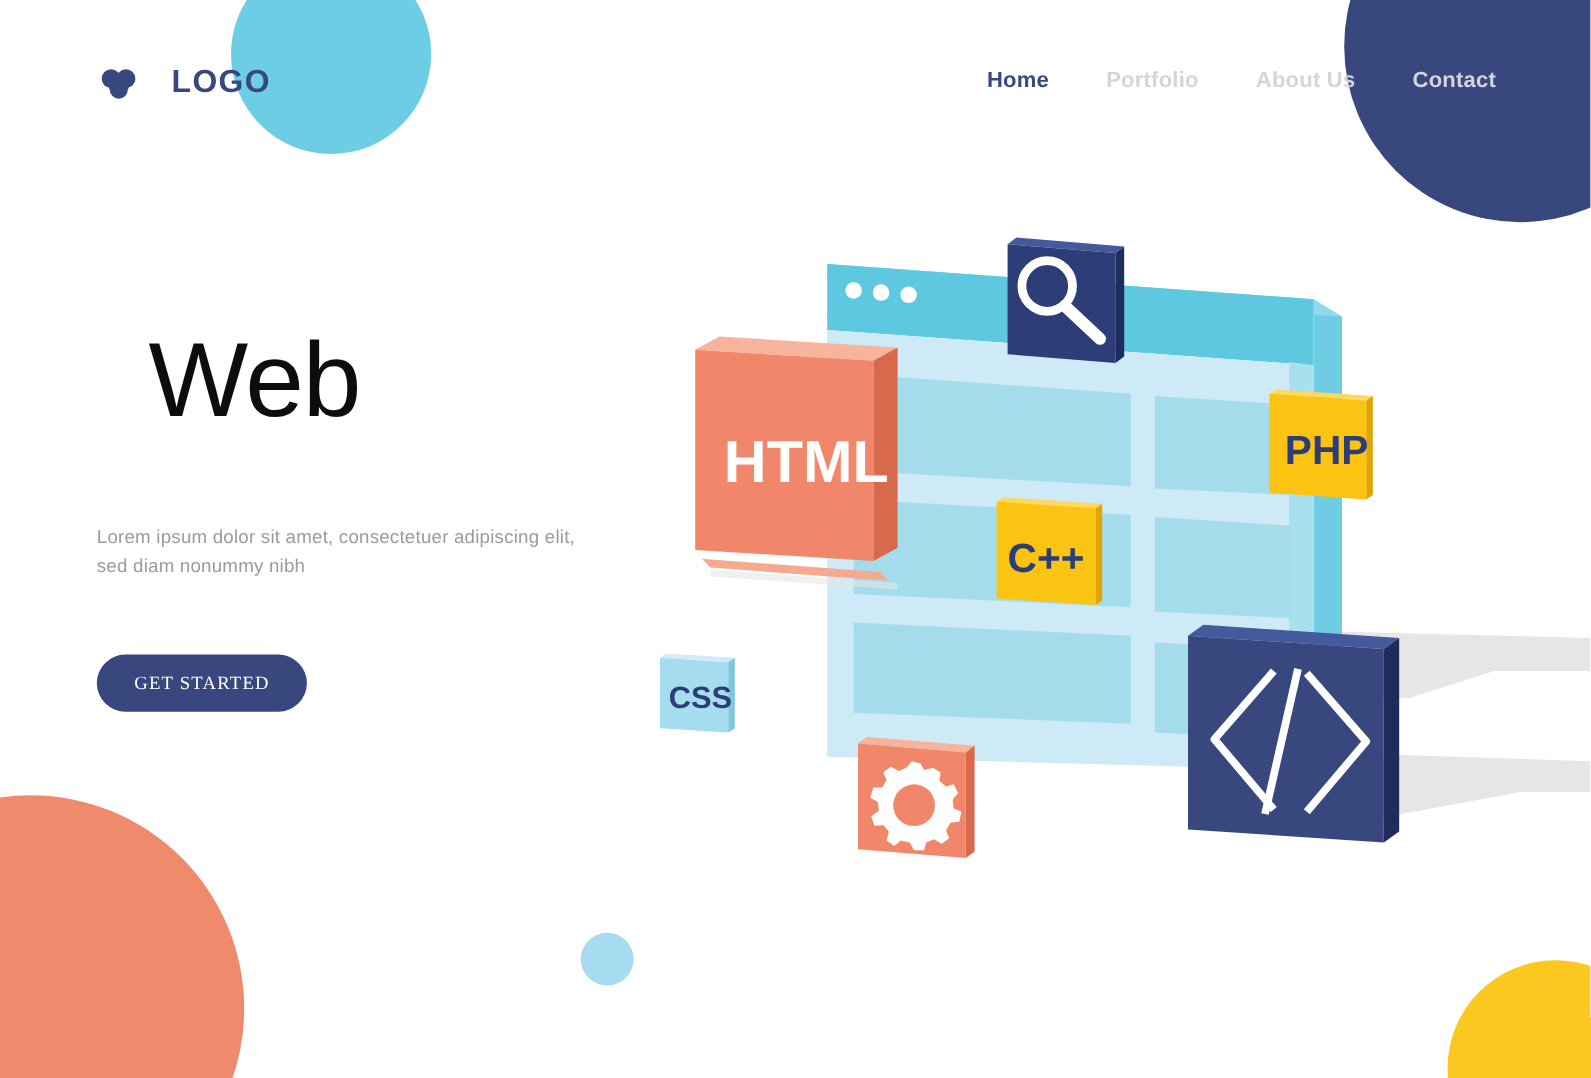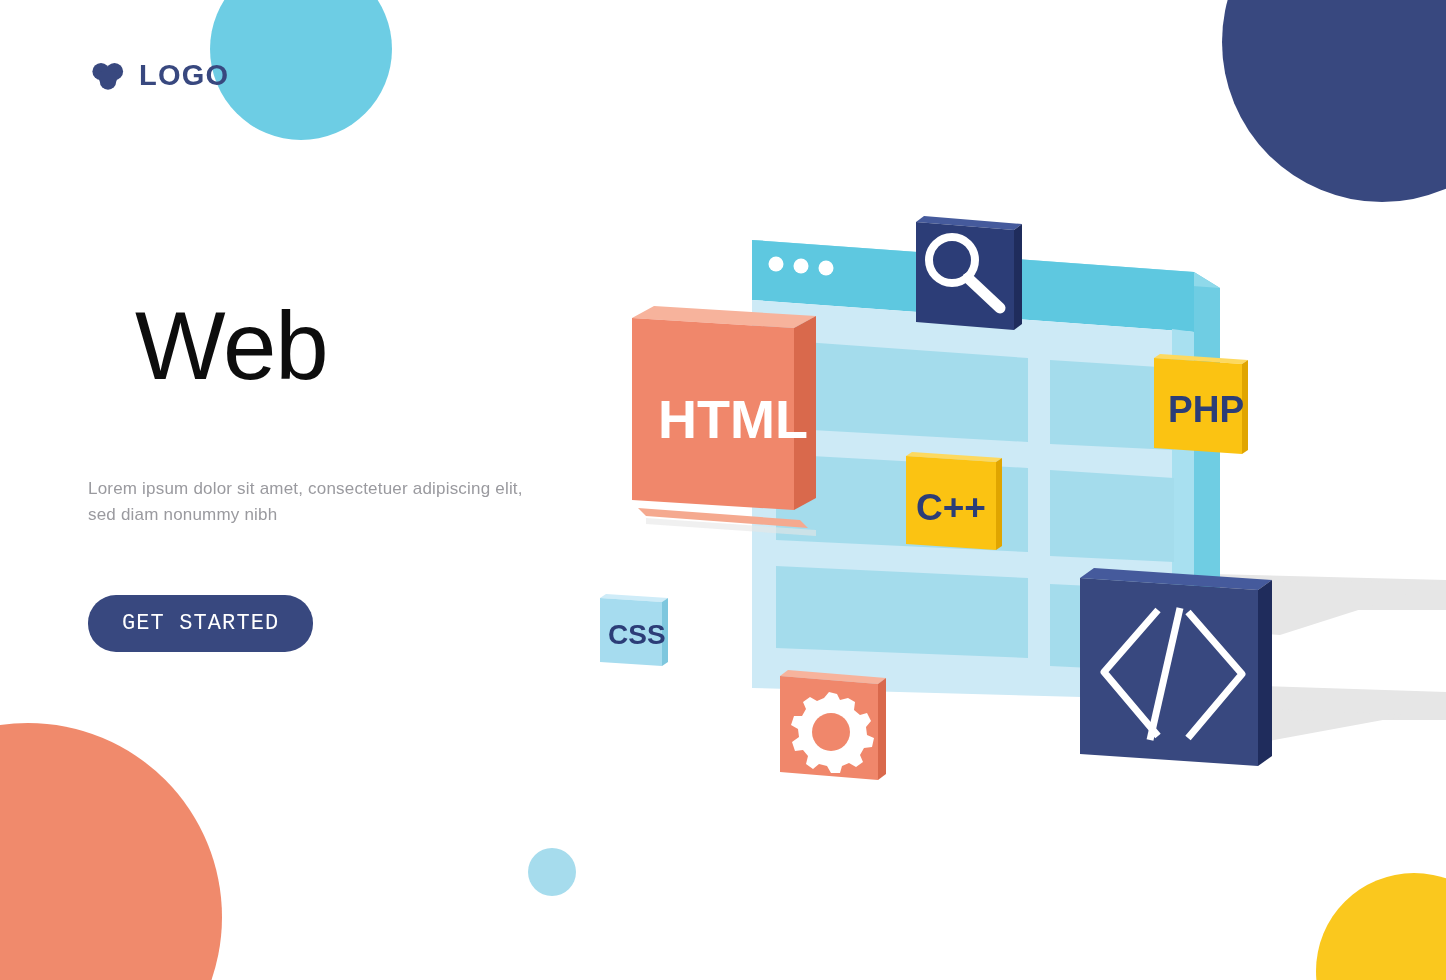--- a/index.html
+++ b/index.html
@@ -14,42 +14,42 @@
   
   .blob { position:absolute; border-radius:50%; }
   .blob-teal-top   { left:210px;  top:-42px;  width:182px; height:182px; background:#6dcde4; }
   .blob-navy-tr    { right:-96px; top:-118px; width:320px; height:320px; background:#38487f; }
   .blob-salmon-bl  { left:-166px; top:723px;  width:388px; height:388px; background:#f08a6c; }
   .blob-yellow-br  { right:-66px; top:873px;  width:196px; height:196px; background:#fac81e; }
   .blob-sky-small  { left:528px;  top:848px;  width:48px;  height:48px;  background:#a6dced; }
 
   
   .header { position:absolute; left:0; top:0; width:100%; height:150px; z-index:6; }
-  .brand { position:absolute; left:88px; top:55px; display:flex; align-items:center; gap:11px;justify-content:space-between; }
+  .brand { position:absolute; left:88px; top:55px; display:flex; align-items:center; gap:28px;justify-content:space-between; }
   .brand-mark { width:40px; height:40px; position:relative; flex:none; }
   .brand-text { font-size:29px; font-weight:bold; color:#38487f; letter-spacing:1.2px; }
   .nav { position:absolute; right:86px; top:62px; display:flex; align-items:center; gap:52px; }
   .nav-item { font-size:20px; font-weight:bold; color:#d3d5db; letter-spacing:.2px; cursor:pointer; white-space:nowrap; }
   .nav-item.active { color:#38487f; }
 
   
   .hero { position:absolute; left:88px; top:300px; width:520px; z-index:5; }
   .hero-title {
     font-size:96px; line-height:.96; font-weight:300; color:#0d0d0d;
     letter-spacing:-1px;
     margin-left:47px;
   }
   .hero-sub {
     margin-top:84px; font-size:17px; line-height:1.5; color:#9a9a9f;
     max-width:440px; letter-spacing:.2px;
   }
   .cta {
     margin-top:68px; display:inline-block; background:#38487f; color:#fff;
     border:none; border-radius:28px; padding:16px 34px;
-    font-size:22px; letter-spacing:1.1px; font-family:Liberation Mono, monospace; cursor:pointer;
+    font-size:17px; letter-spacing:1.1px; font-family:Liberation Serif, serif; cursor:pointer;
   }
 
   
   .illus { position:absolute; left:580px; top:180px; width:866px; height:640px; z-index:4; }
   .illus svg { display:block; width:100%; height:100%; overflow:visible; }
 </style>
 </head>
 <body>
 
 <div class="page">
@@ -68,20 +68,26 @@
             <circle cx="13" cy="16.5" r="8.6"></circle>
             <circle cx="26.5" cy="16.5" r="8.6"></circle>
             <circle cx="20" cy="26.5" r="8.2"></circle>
             <rect x="11" y="16" width="18" height="11" rx="3"></rect>
           </g>
         </svg>
       </span>
       <span class="brand-text">LOGO</span>
     </div>
 
+    <div class="nav">
+      <span class="nav-item active">Home</span>
+      <span class="nav-item">Portfolio</span>
+      <span class="nav-item">About Us</span>
+      <span class="nav-item">Contact</span>
+    </div>
   </div>
 
   <div class="hero">
     <h1 class="hero-title">
       <span>Web</span><br>
     </h1>
     <p class="hero-sub">Lorem ipsum dolor sit amet, consectetuer adipiscing elit, sed diam nonummy nibh</p>
     <button class="cta">GET STARTED</button>
   </div>
 

